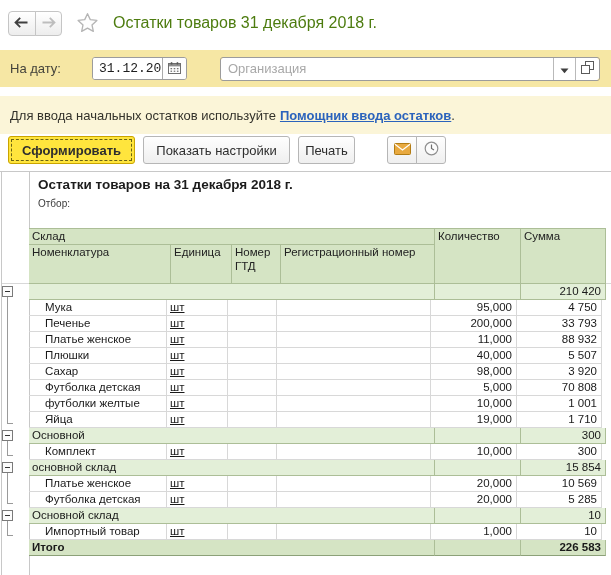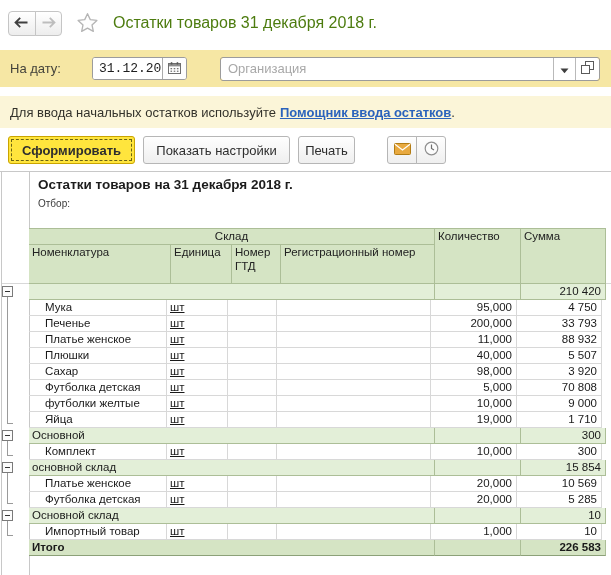--- a/index.html
+++ b/index.html
@@ -35,21 +35,21 @@
     border:1px solid #9C9C9C; border-radius:3px; display:flex; overflow:hidden; }
   .org-combo input { flex:1; min-width:0; border:none; outline:none; font-size:13px;
     font-family:"Liberation Sans",sans-serif; padding:0 0 0 7px; color:#1E1E1E; }
   .org-combo input::placeholder { color:#A8A8A8; }
   .dd-btn { width:22px; border-left:1px solid #B9B9B9; display:flex; align-items:center;
     justify-content:center; background:#FFFFFF; cursor:pointer; }
   .choose-btn { width:24px; border-left:1px solid #B9B9B9; display:flex; align-items:center;
     justify-content:center; background:#FFFFFF; cursor:pointer; }
 
   
-  .infobar { position:absolute; left:0; top:96px; width:611px; height:32px;
+  .infobar { position:absolute; left:0; top:96px; width:611px; height:38px;
     background:var(--info-bg,#FBF5D8); display:flex; align-items:center; font-size:13px; }
   .infobar .txt { margin-left:10px; color:#33322B; }
   .infobar a { color:var(--link-blue,#2B63BC); font-weight:bold; text-decoration:underline;
     cursor:pointer; margin-left:4px; }
   .infobar .dot { color:#33322B; }
 
   
   .actions { position:absolute; left:8px; top:136px; height:28px; display:flex; align-items:center; }
   .btn { height:28px; border:1px solid #B6B6B6; border-radius:3px;
     background:linear-gradient(#FEFEFE,#EFEFEF); font-size:13px; color:#2E2E2E;
@@ -75,21 +75,21 @@
 
   .report-title { position:absolute; left:38px; top:6px; font-size:13.5px; font-weight:bold; color:#1C1C1C; }
   .otbor { position:absolute; left:38px; top:27px; font-size:10px; color:#3A3A3A; }
 
   .rtable { position:absolute; left:29px; top:57px; width:577px; font-size:11.5px; }
   .thead { display:flex; border-top:1px solid var(--grid-green,#ACBE97); }
   .th-left { width:406px; }
   .th-cell { background:var(--header-green,#D5E4C4); border-right:1px solid var(--grid-green,#ACBE97);
     border-bottom:1px solid var(--grid-green,#ACBE97); padding:1px 3px; line-height:13.5px;
     color:#222; overflow:hidden; }
-  .th-sklad { width:406px; height:16px;text-align:center; }
+  .th-sklad { width:406px; height:16px; }
   .th-sub { display:flex; }
   .th-sub .th-cell { height:39px; }
   .w-name { width:142px; } .w-unit { width:61px; } .w-gtd { width:49px; } .w-reg { width:154px; }
   .th-qty { width:86px; height:55px; }
   .th-sum { width:85px; height:55px; }
 
   .trow { display:flex; height:16px; }
   .c { border-right:1px solid var(--grid-gray,#D8D8D8); border-bottom:1px solid var(--grid-gray,#D8D8D8);
     padding:0 3px; line-height:15px; white-space:nowrap; overflow:hidden; color:#1A1A1A; }
   .c.name { width:138px; padding-left:16px; }
@@ -288,21 +288,21 @@
           <div class="c reg"></div>
           <div class="c qty">5,000</div>
           <div class="c sum">70 808</div>
         </div>
         <div class="trow item">
           <div class="c name">футболки желтые</div>
           <div class="c unit">шт</div>
           <div class="c gtd"></div>
           <div class="c reg"></div>
           <div class="c qty">10,000</div>
-          <div class="c sum">9 000</div>
+          <div class="c sum">1 001</div>
         </div>
         <div class="trow item">
           <div class="c name">Яйца</div>
           <div class="c unit">шт</div>
           <div class="c gtd"></div>
           <div class="c reg"></div>
           <div class="c qty">19,000</div>
           <div class="c sum">1 710</div>
         </div>
         <div class="trow group">

